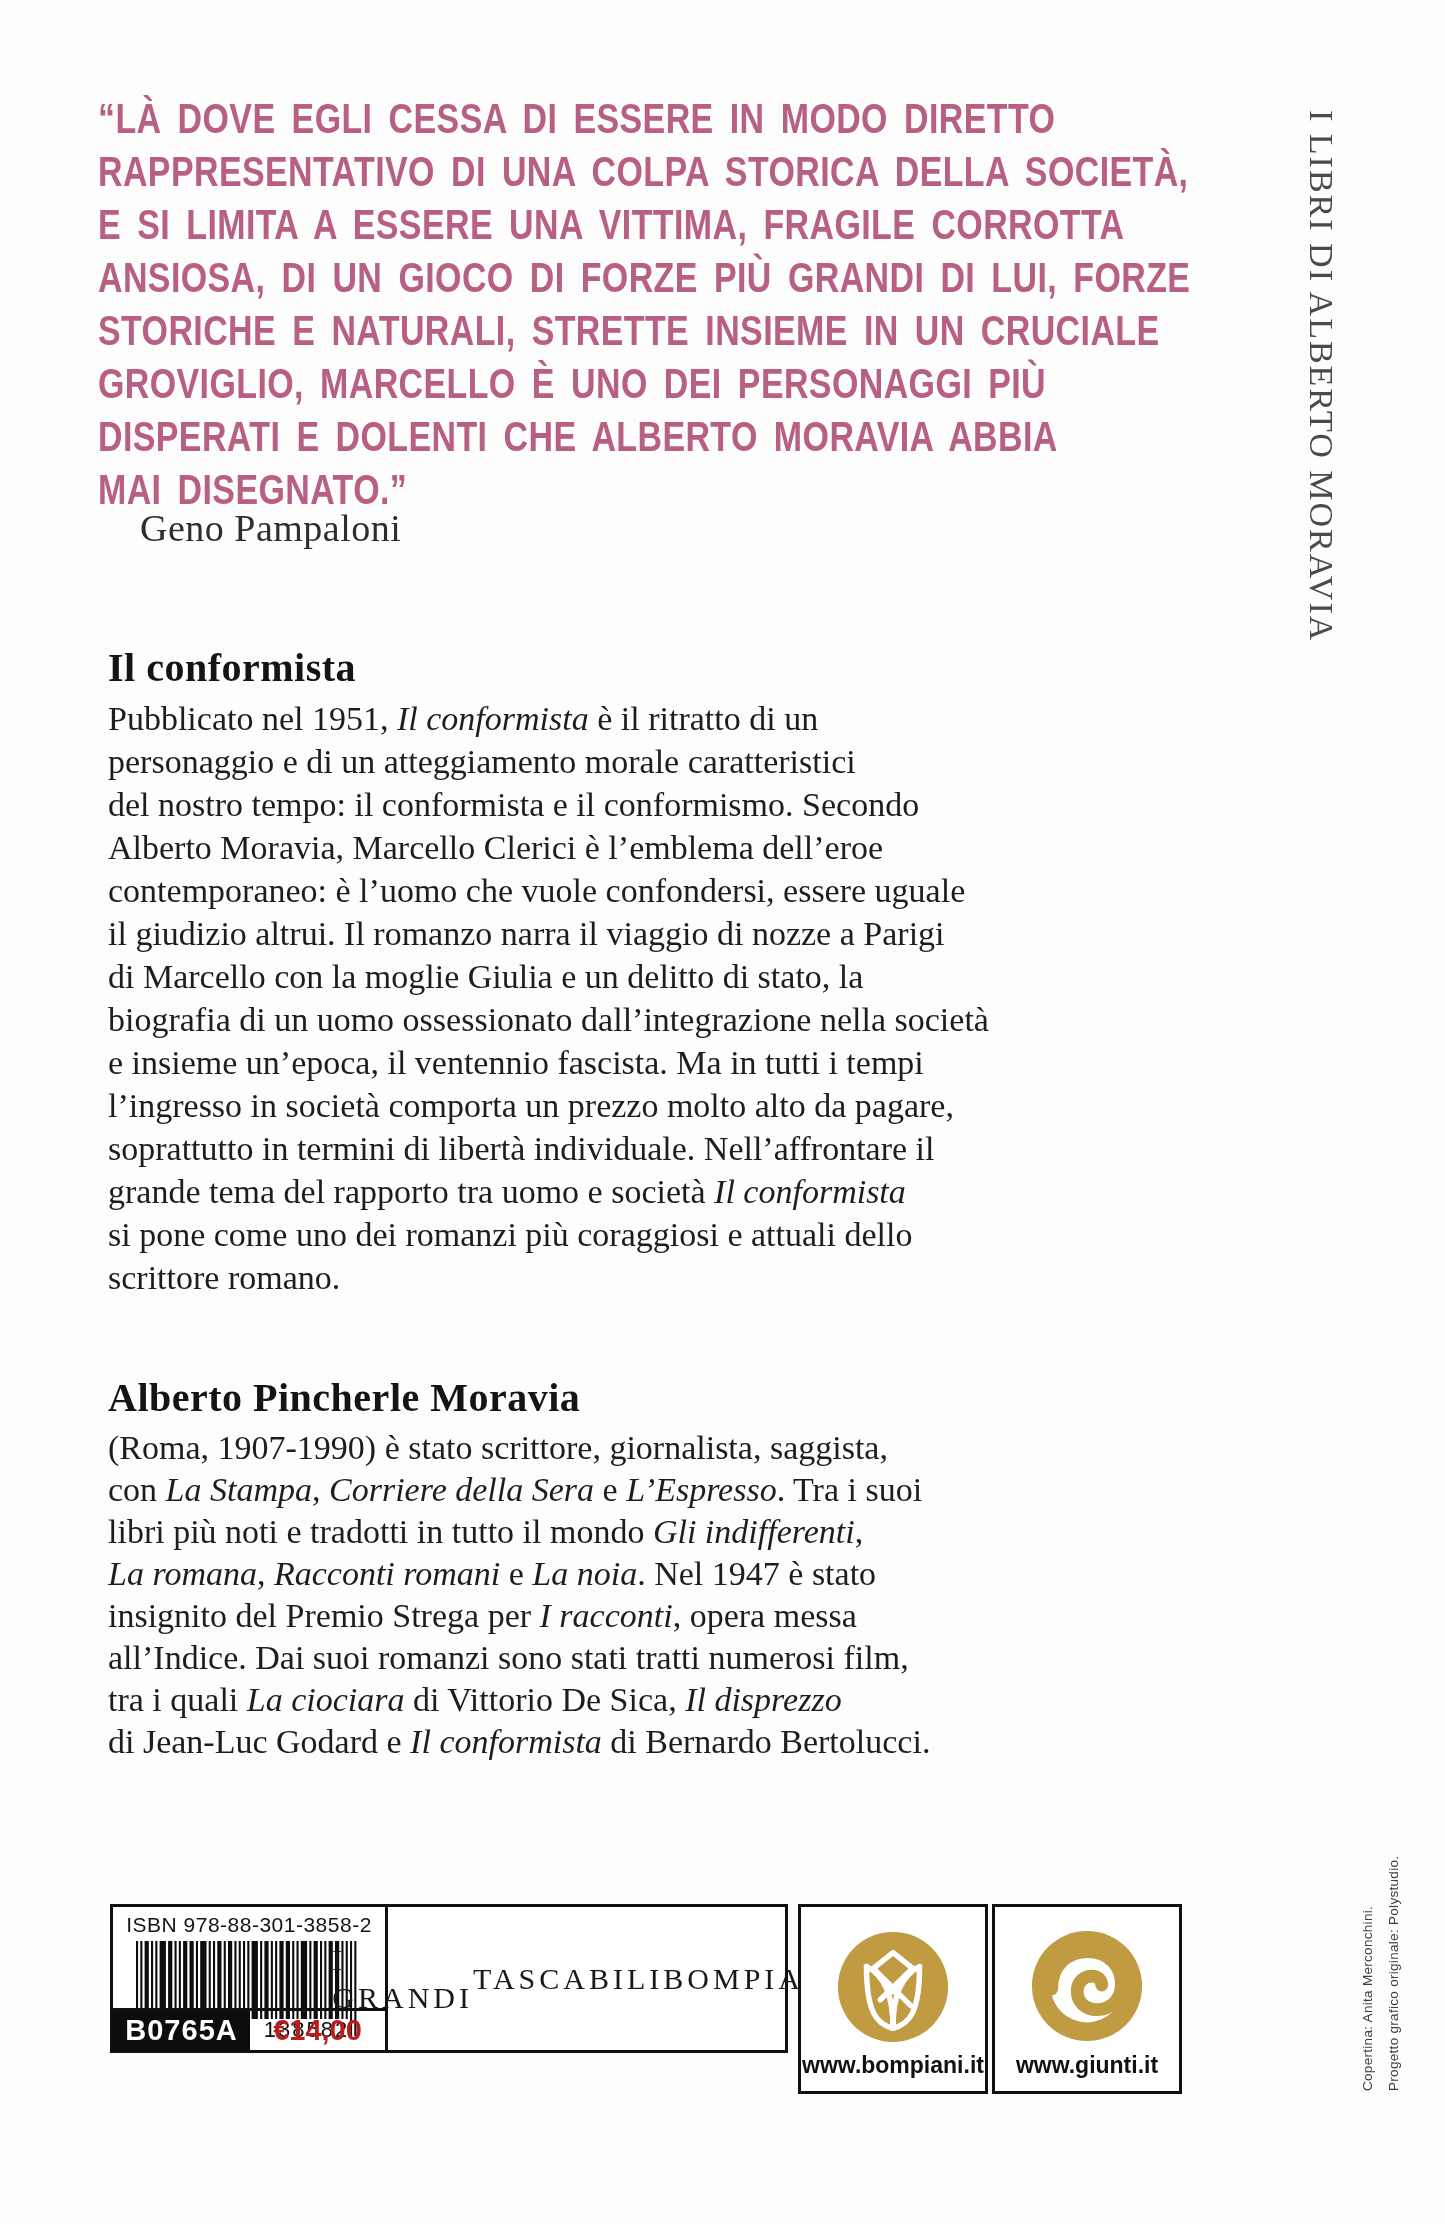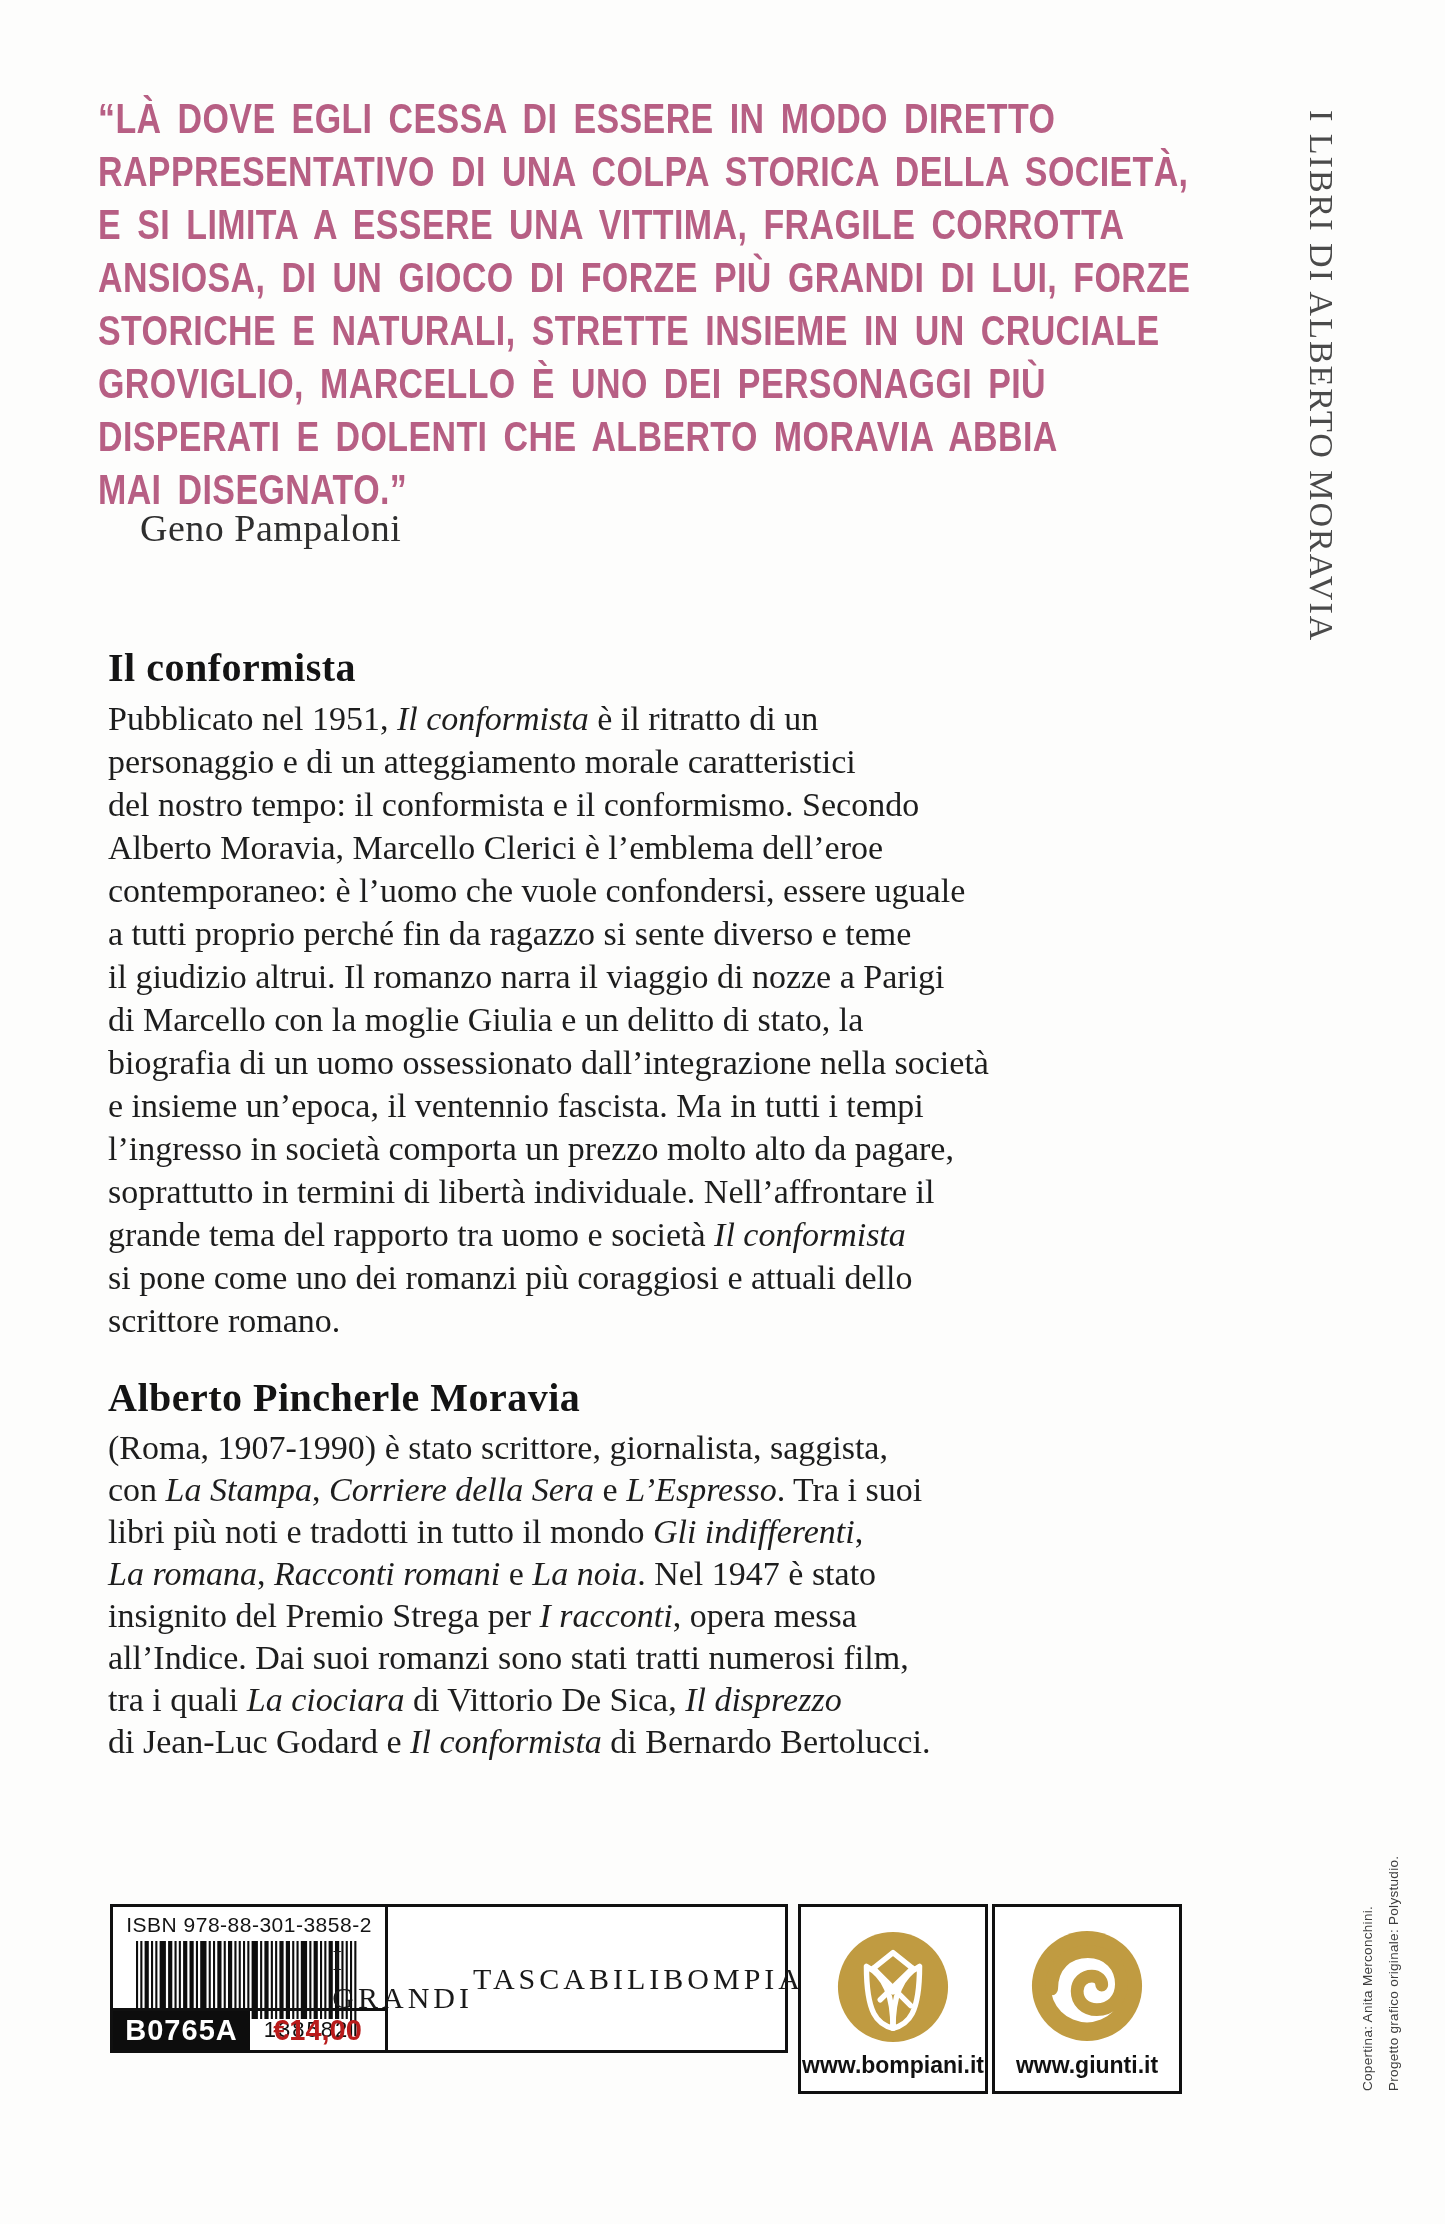--- a/index.html
+++ b/index.html
@@ -145,21 +145,20 @@
   <div class="spine">I LIBRI DI ALBERTO MORAVIA</div>
 
   <section class="sec sec-book">
     <h2>Il conformista</h2>
     <div class="body-lines">
         <div class="line"><span>Pubblicato nel 1951, </span><span class="it">Il conformista</span><span> è il ritratto di un</span></div>
         <div class="line"><span>personaggio e di un atteggiamento morale caratteristici</span></div>
         <div class="line"><span>del nostro tempo: il conformista e il conformismo. Secondo</span></div>
         <div class="line"><span>Alberto Moravia, Marcello Clerici è l’emblema dell’eroe</span></div>
         <div class="line"><span>contemporaneo: è l’uomo che vuole confondersi, essere uguale</span></div>
-        <div class="line"><span>a tutti proprio perché fin da ragazzo si sente diverso e teme</span></div>
         <div class="line"><span>il giudizio altrui. Il romanzo narra il viaggio di nozze a Parigi</span></div>
         <div class="line"><span>di Marcello con la moglie Giulia e un delitto di stato, la</span></div>
         <div class="line"><span>biografia di un uomo ossessionato dall’integrazione nella società</span></div>
         <div class="line"><span>e insieme un’epoca, il ventennio fascista. Ma in tutti i tempi</span></div>
         <div class="line"><span>l’ingresso in società comporta un prezzo molto alto da pagare,</span></div>
         <div class="line"><span>soprattutto in termini di libertà individuale. Nell’affrontare il</span></div>
         <div class="line"><span>grande tema del rapporto tra uomo e società </span><span class="it">Il conformista</span></div>
         <div class="line"><span>si pone come uno dei romanzi più coraggiosi e attuali dello</span></div>
         <div class="line"><span>scrittore romano.</span></div>
       </div>

